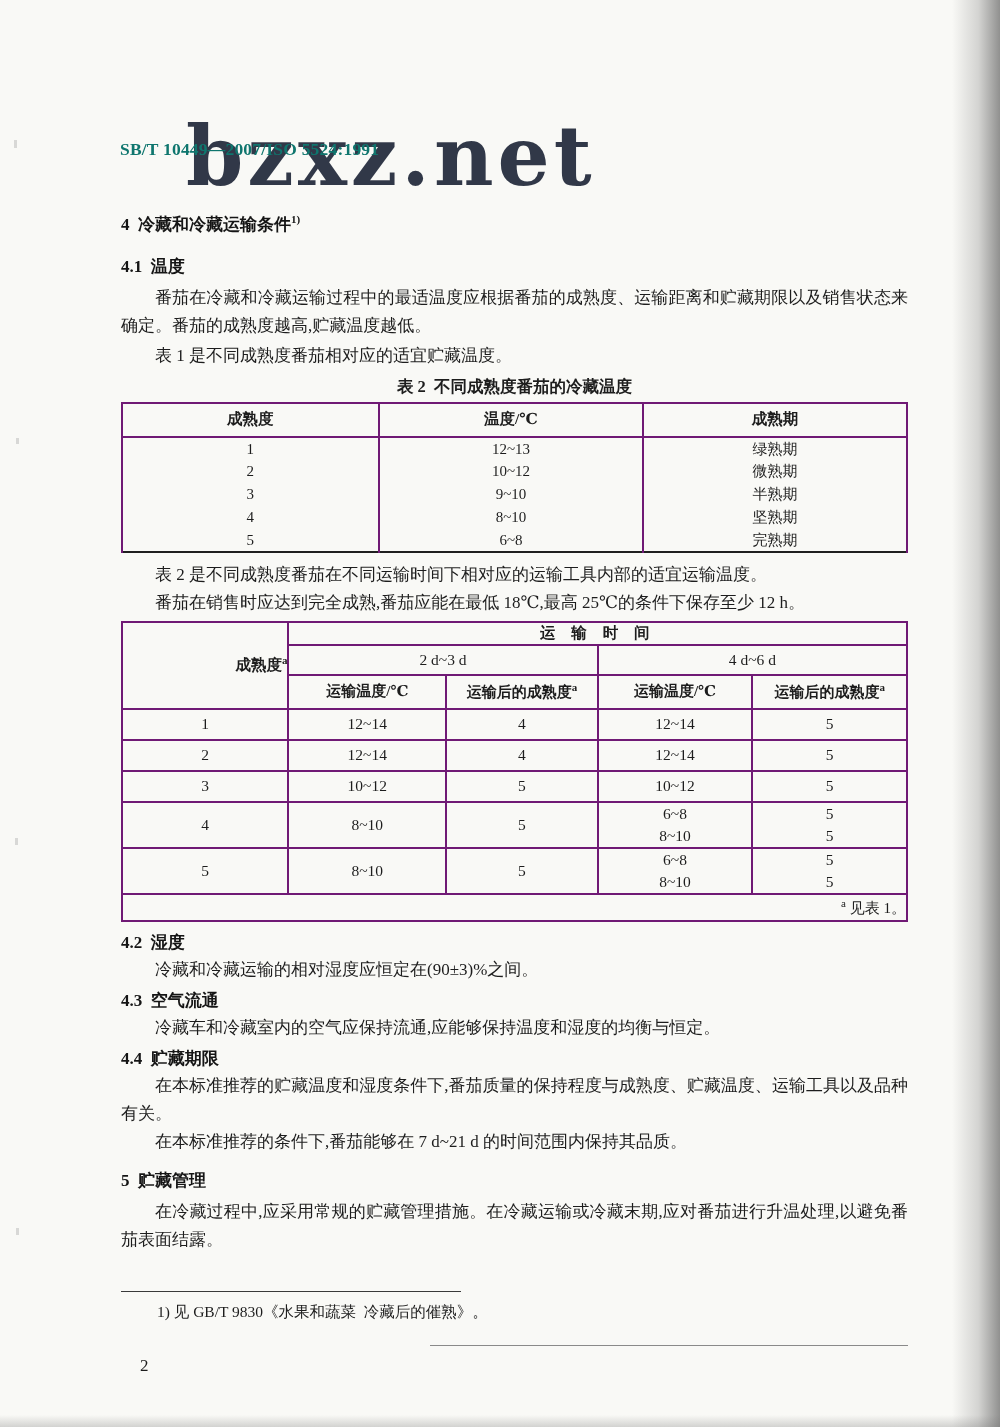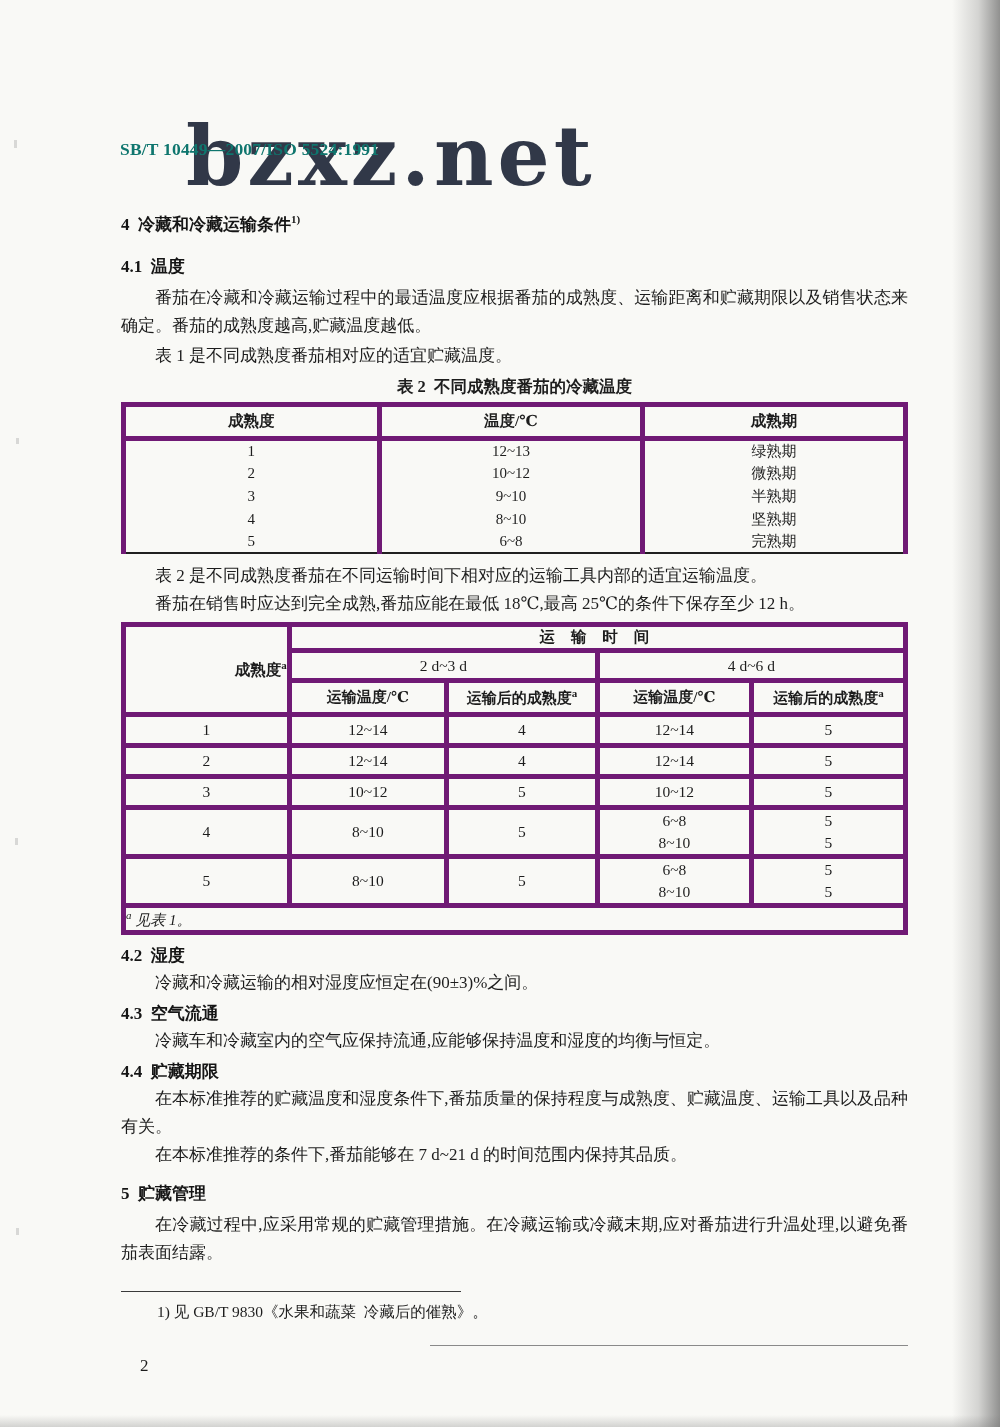--- a/index.html
+++ b/index.html
@@ -60,33 +60,33 @@
   .p-mt0 { margin-top:0; }
 
   .caption {
     margin-top:6px; text-align:center; font-weight:bold;
     font-size:16.5px; line-height:22px; white-space:pre-wrap;
   }
   .caption.c2 { margin-top:4px; }
 
   table { border-collapse:collapse; width:100%; table-layout:fixed; margin-top:4px; }
   table { border:2px solid #1f1f1f; }
-  .t1 th, .t1 td, .t2 td { border:5px solid #701a75; text-align:center; vertical-align:middle; }
+  .t1 th, .t1 td, .t2 td { border:2px solid #701a75; text-align:center; vertical-align:middle; }
   .t1 th { height:34px; font-size:15.5px; font-weight:bold; }
   .t1 tbody td { height:23px; font-size:15px; border-top:0; border-bottom:0; line-height:20px; }
   .t2 td { font-size:15.5px; }
   .t2 .hrow1 td { height:15px; font-weight:bold; }
   .t2 .hrow1 .ttime { letter-spacing:6px; }
   .t2 .hrow2 td { height:30px; }
   .t2 .hrow3 td { height:34px; font-weight:bold; font-size:15px; }
   .t2 .maturity-head { font-weight:bold;text-align:right; }
   .t2 tbody tr.single td { height:31px; }
   .t2 tbody tr.dbl td { height:46px; }
   .t2 .subline { line-height:22px; }
-  .t2 .tfoot { height:27px; text-align:left; font-size:15px;font-style:italic; }
+  .t2 .tfoot { height:27px; text-align:right; padding-left:38px; font-size:15px; }
   sup { font-size:11px; }
 
   .footnote-rule { position:absolute; left:121px; top:1291px; width:340px; border-top:1.5px solid #3a3a3a; z-index:2; }
   .footnote-text { position:absolute; left:157px; top:1300px; font-size:15.5px; line-height:24px; z-index:2; white-space:pre-wrap; }
   .bottom-rule { position:absolute; left:430px; top:1345px; width:478px; border-top:1px solid #8a8a8a; z-index:2; }
   .page-number { position:absolute; left:140px; top:1356px; font-size:17px; z-index:2; }
 </style>
 </head>
 <body>
 

